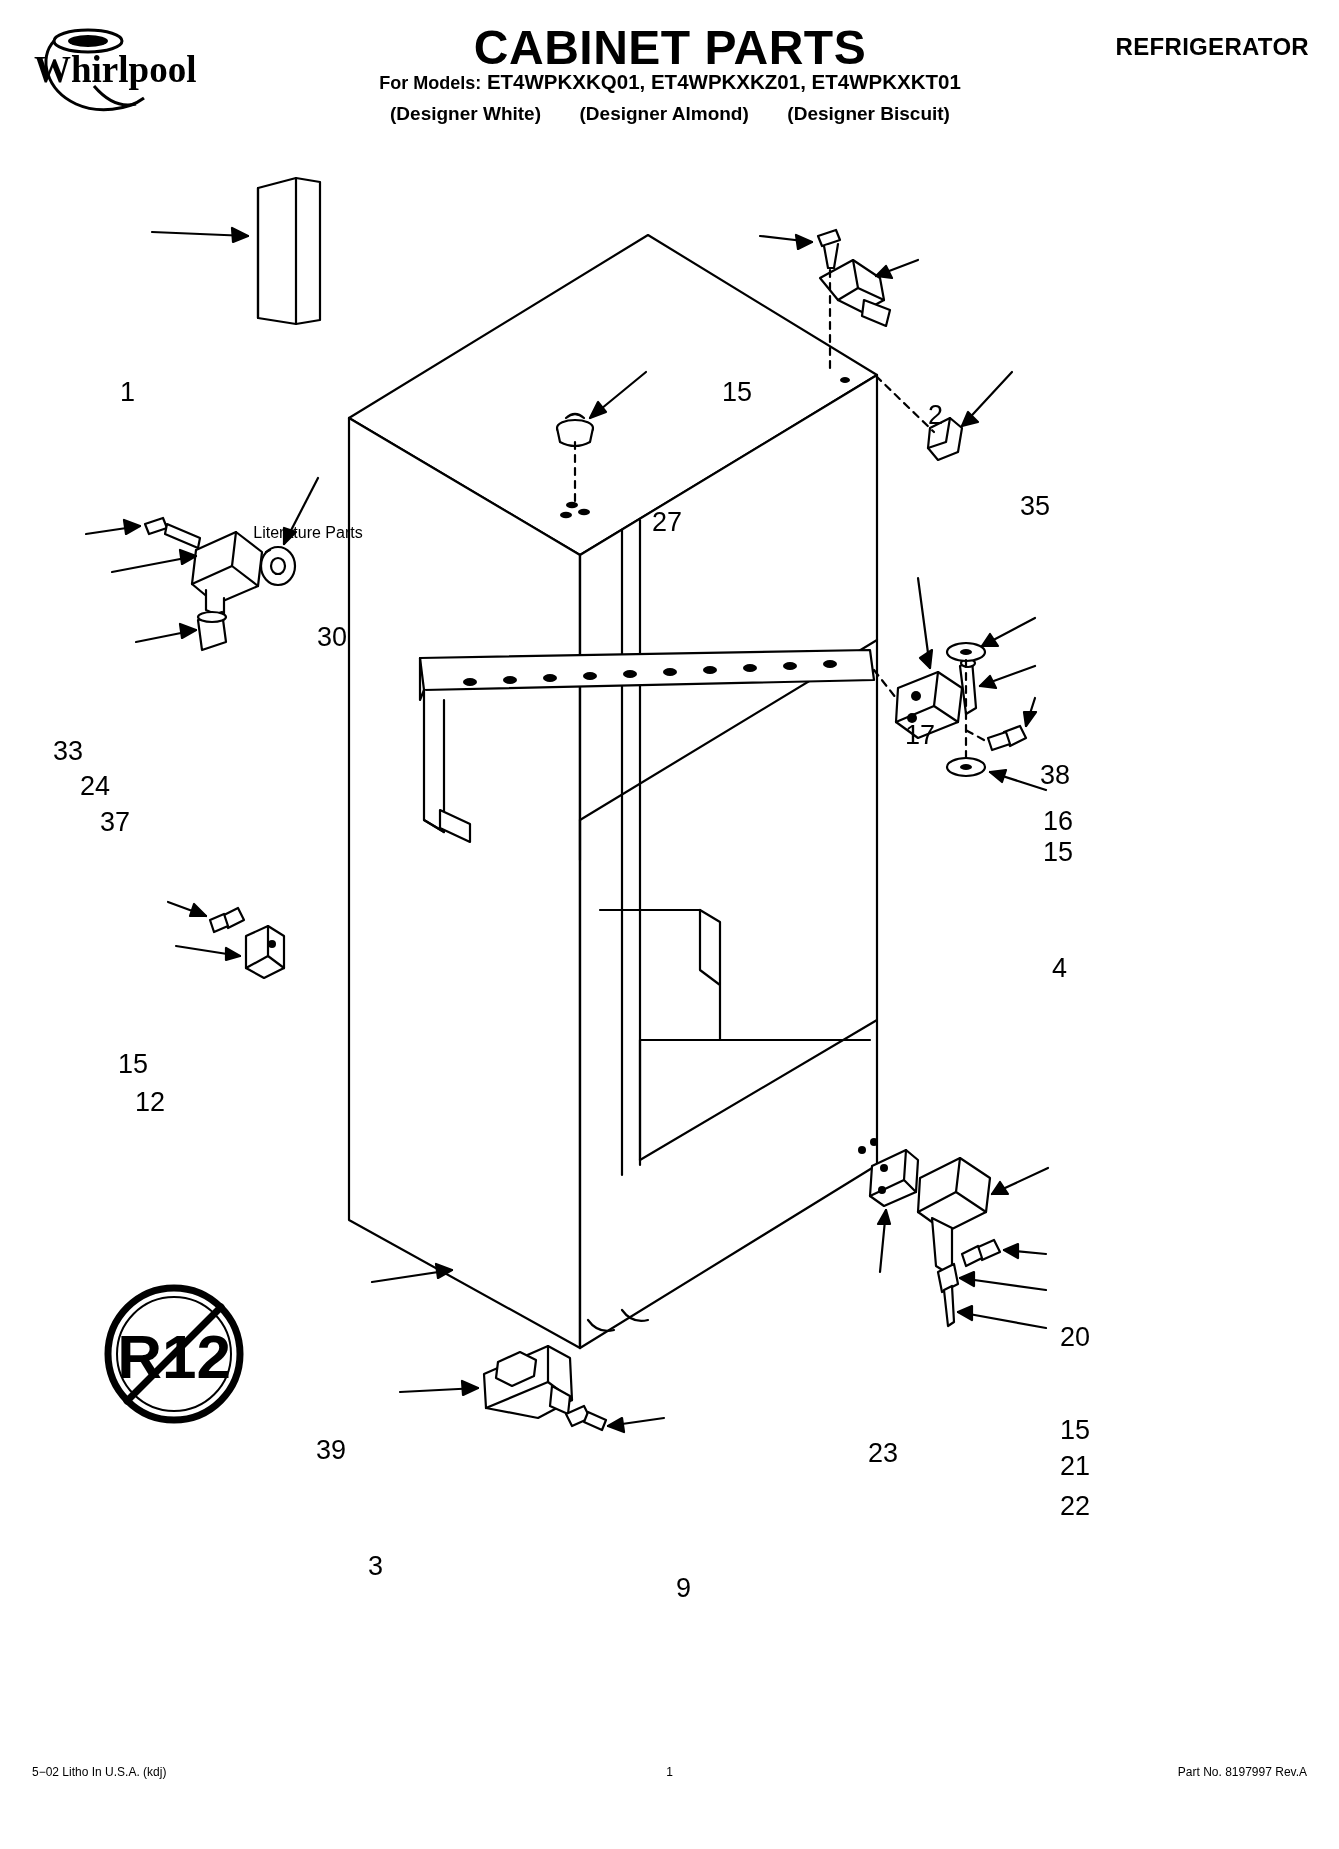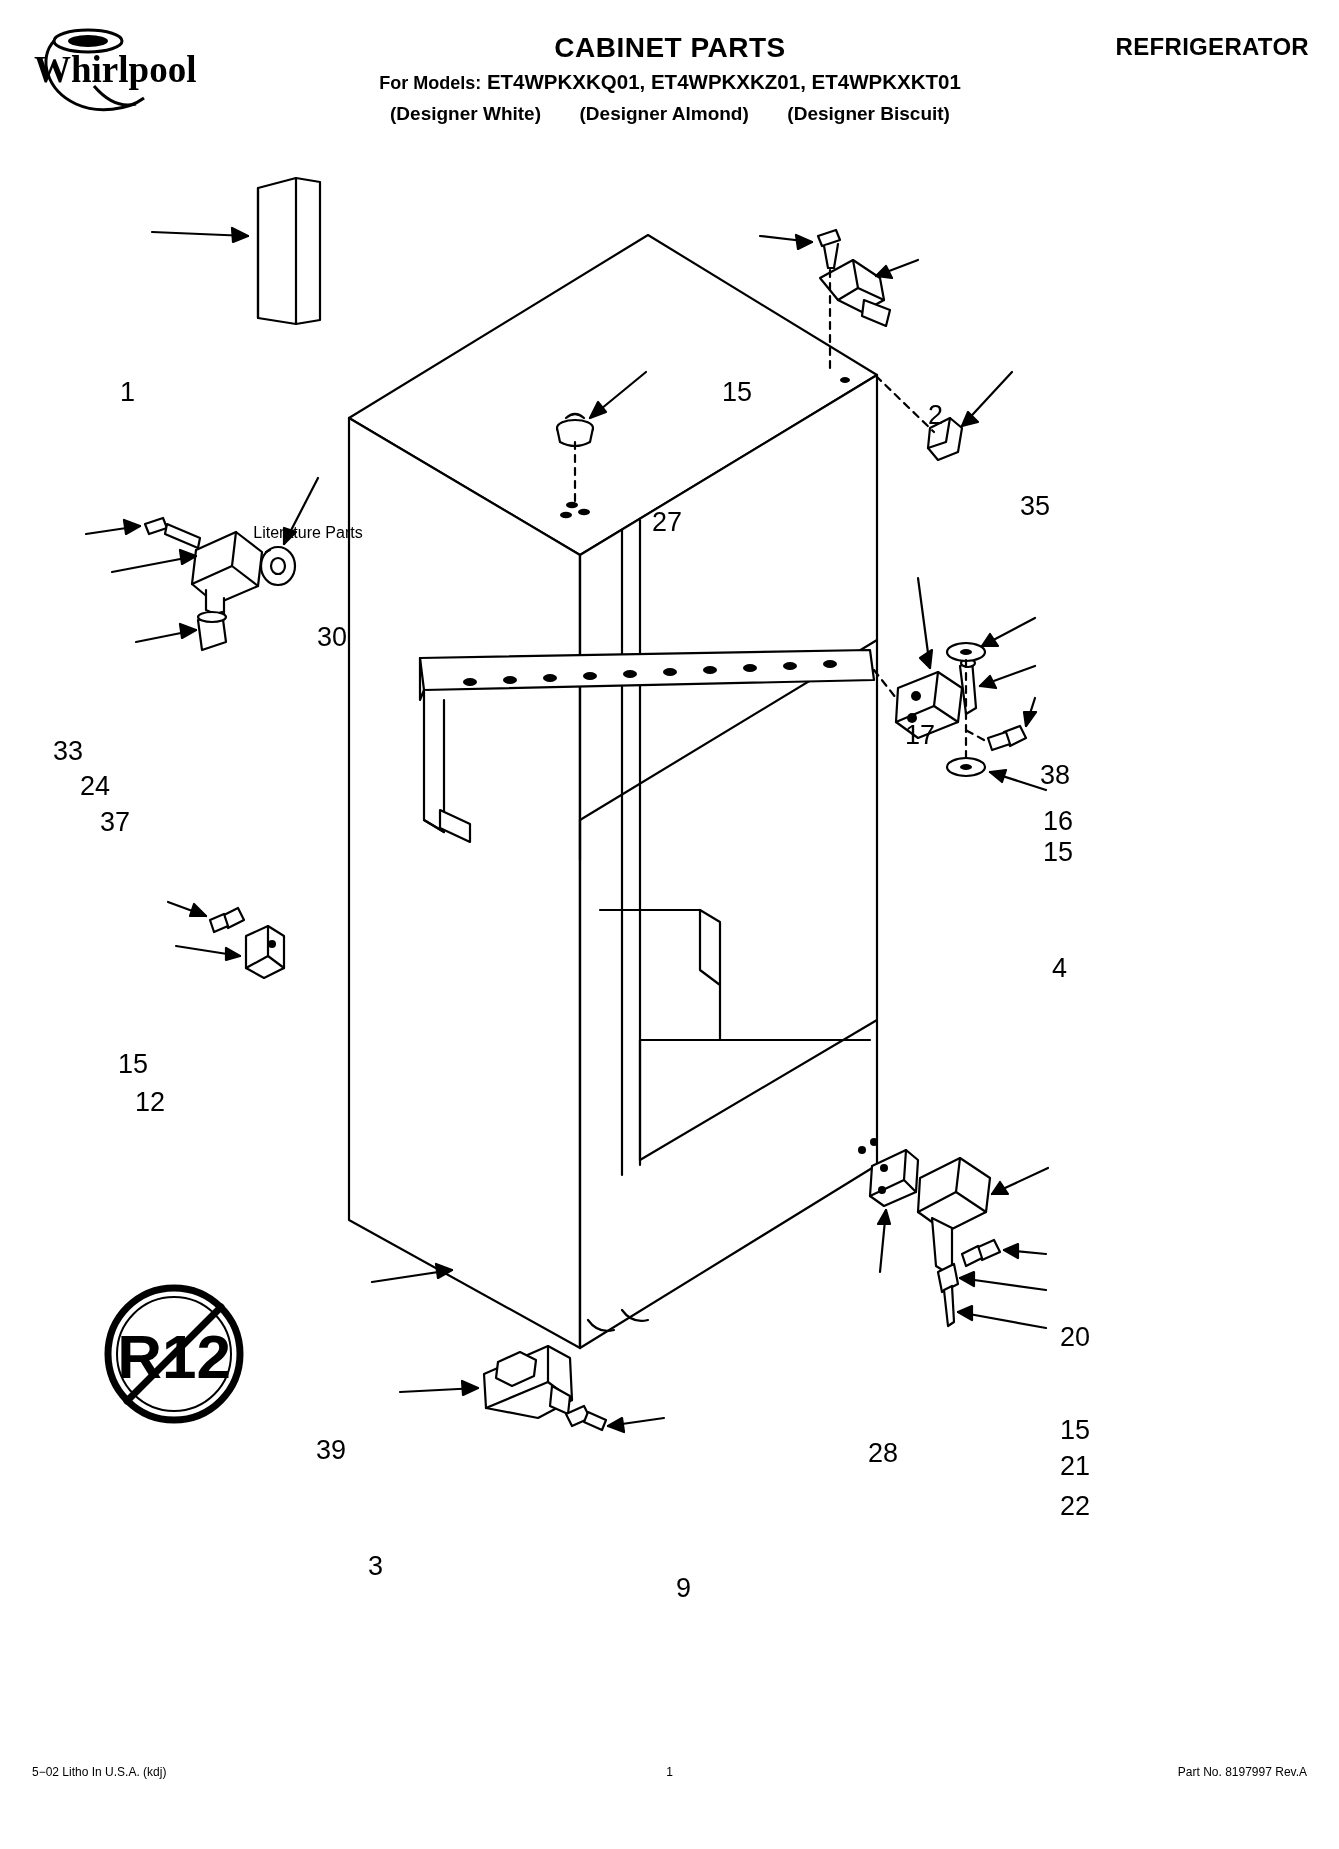--- a/index.html
+++ b/index.html
@@ -32,21 +32,21 @@
   .brand svg { display:block; }
 
   .title-block {
     position: absolute;
     left: 250px;
     top: 28px;
     width: 840px;
     text-align: center;
   }
   .doc-title {
-    font-size: 28px;
+    font-size: 48px;
     font-weight: bold;
     letter-spacing: 0.5px;
     line-height: 40px;
     margin: 0;
   }
   .models-line {
     font-size: 20.5px;
     font-weight: bold;
     line-height: 28px;
     white-space: nowrap;
@@ -417,21 +417,21 @@
     <div class="callout" style="left:1040px; top:601px;">38</div>
     <div class="callout" style="left:1043px; top:647px;">16</div>
     <div class="callout" style="left:1043px; top:678px;">15</div>
     <div class="callout" style="left:1052px; top:794px;">4</div>
     <div class="callout" style="left:118px; top:890px;">15</div>
     <div class="callout" style="left:135px; top:928px;">12</div>
     <div class="callout" style="left:1060px; top:1163px;">20</div>
     <div class="callout" style="left:1060px; top:1256px;">15</div>
     <div class="callout" style="left:1060px; top:1292px;">21</div>
     <div class="callout" style="left:1060px; top:1332px;">22</div>
-    <div class="callout" style="left:868px; top:1279px;">28</div>
+    <div class="callout" style="left:868px; top:1279px;">23</div>
     <div class="callout" style="left:316px; top:1276px;">39</div>
     <div class="callout" style="left:368px; top:1392px;">3</div>
     <div class="callout" style="left:676px; top:1414px;">9</div>
   </div>
 
   <div class="footer">
     <div class="left">5−02 Litho In U.S.A. (kdj)</div>
     <div class="center">1</div>
     <div class="right">Part No. 8197997 Rev.A</div>
   </div>

